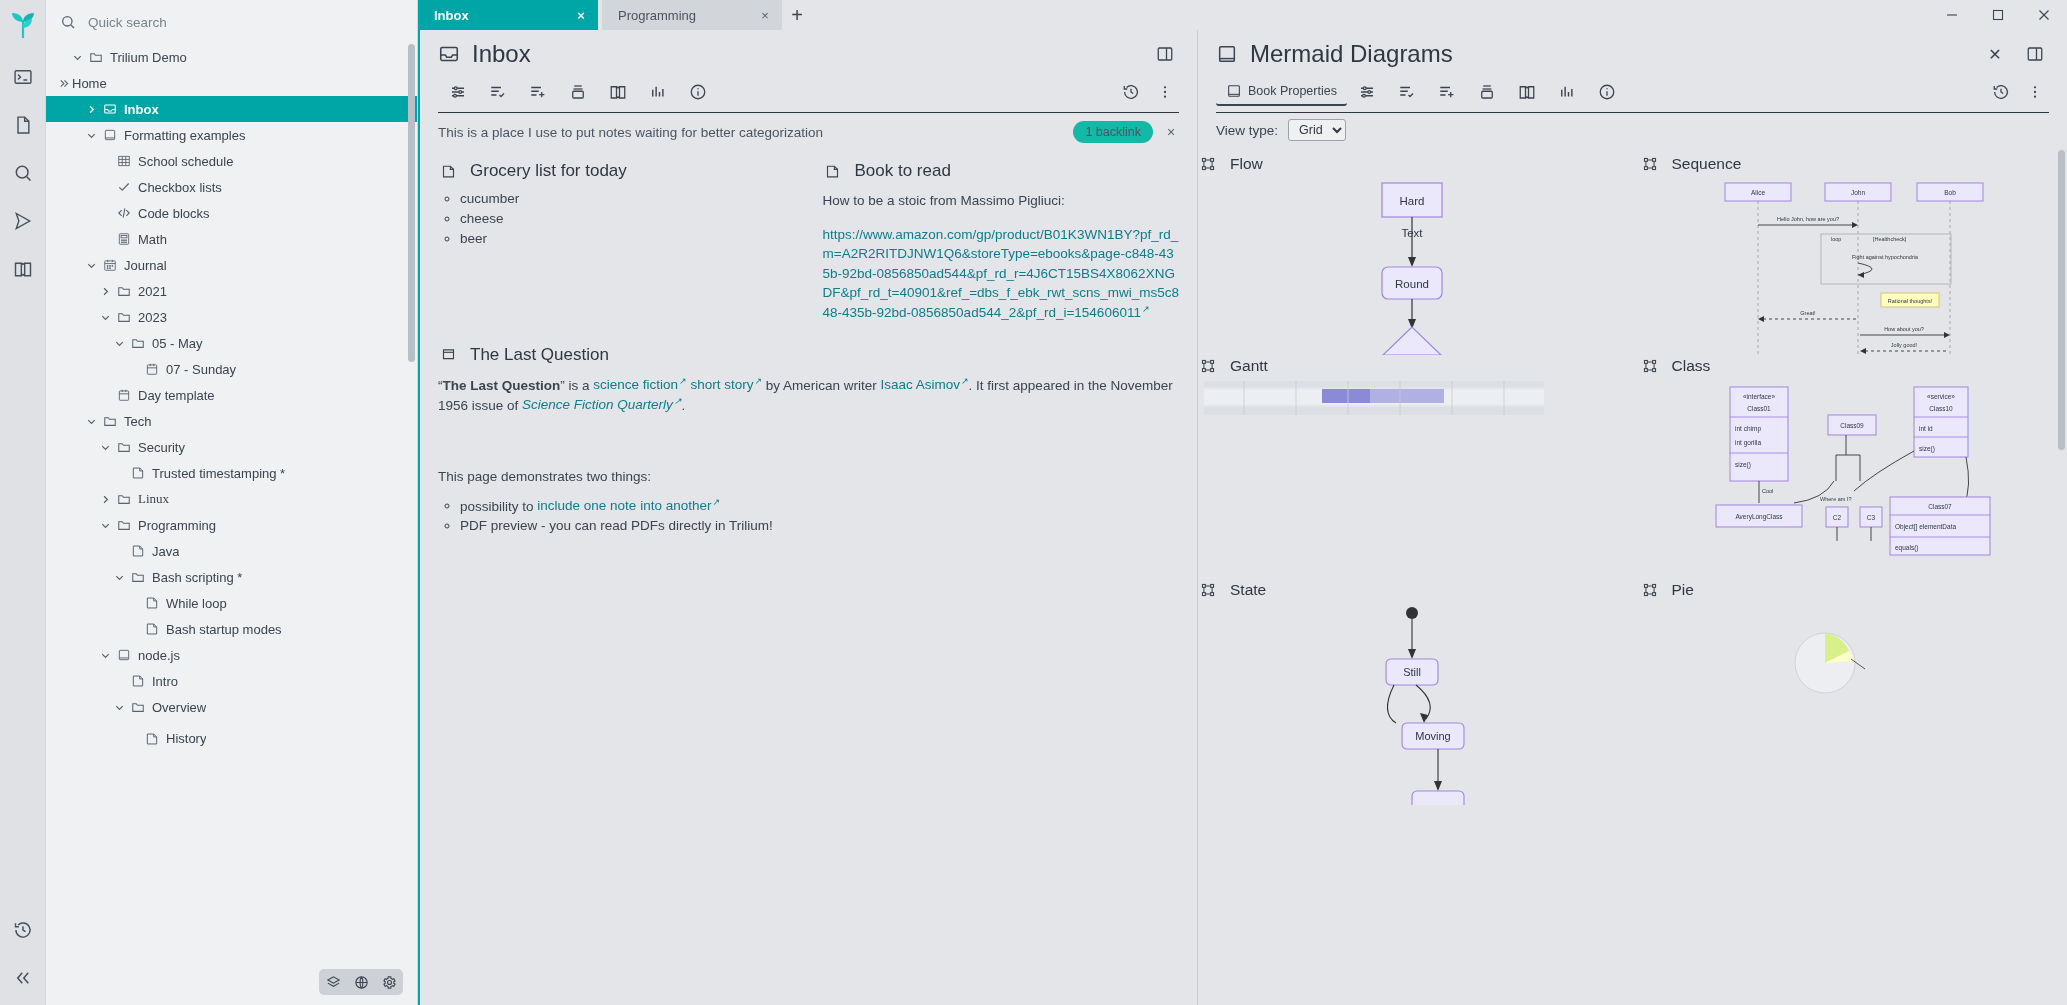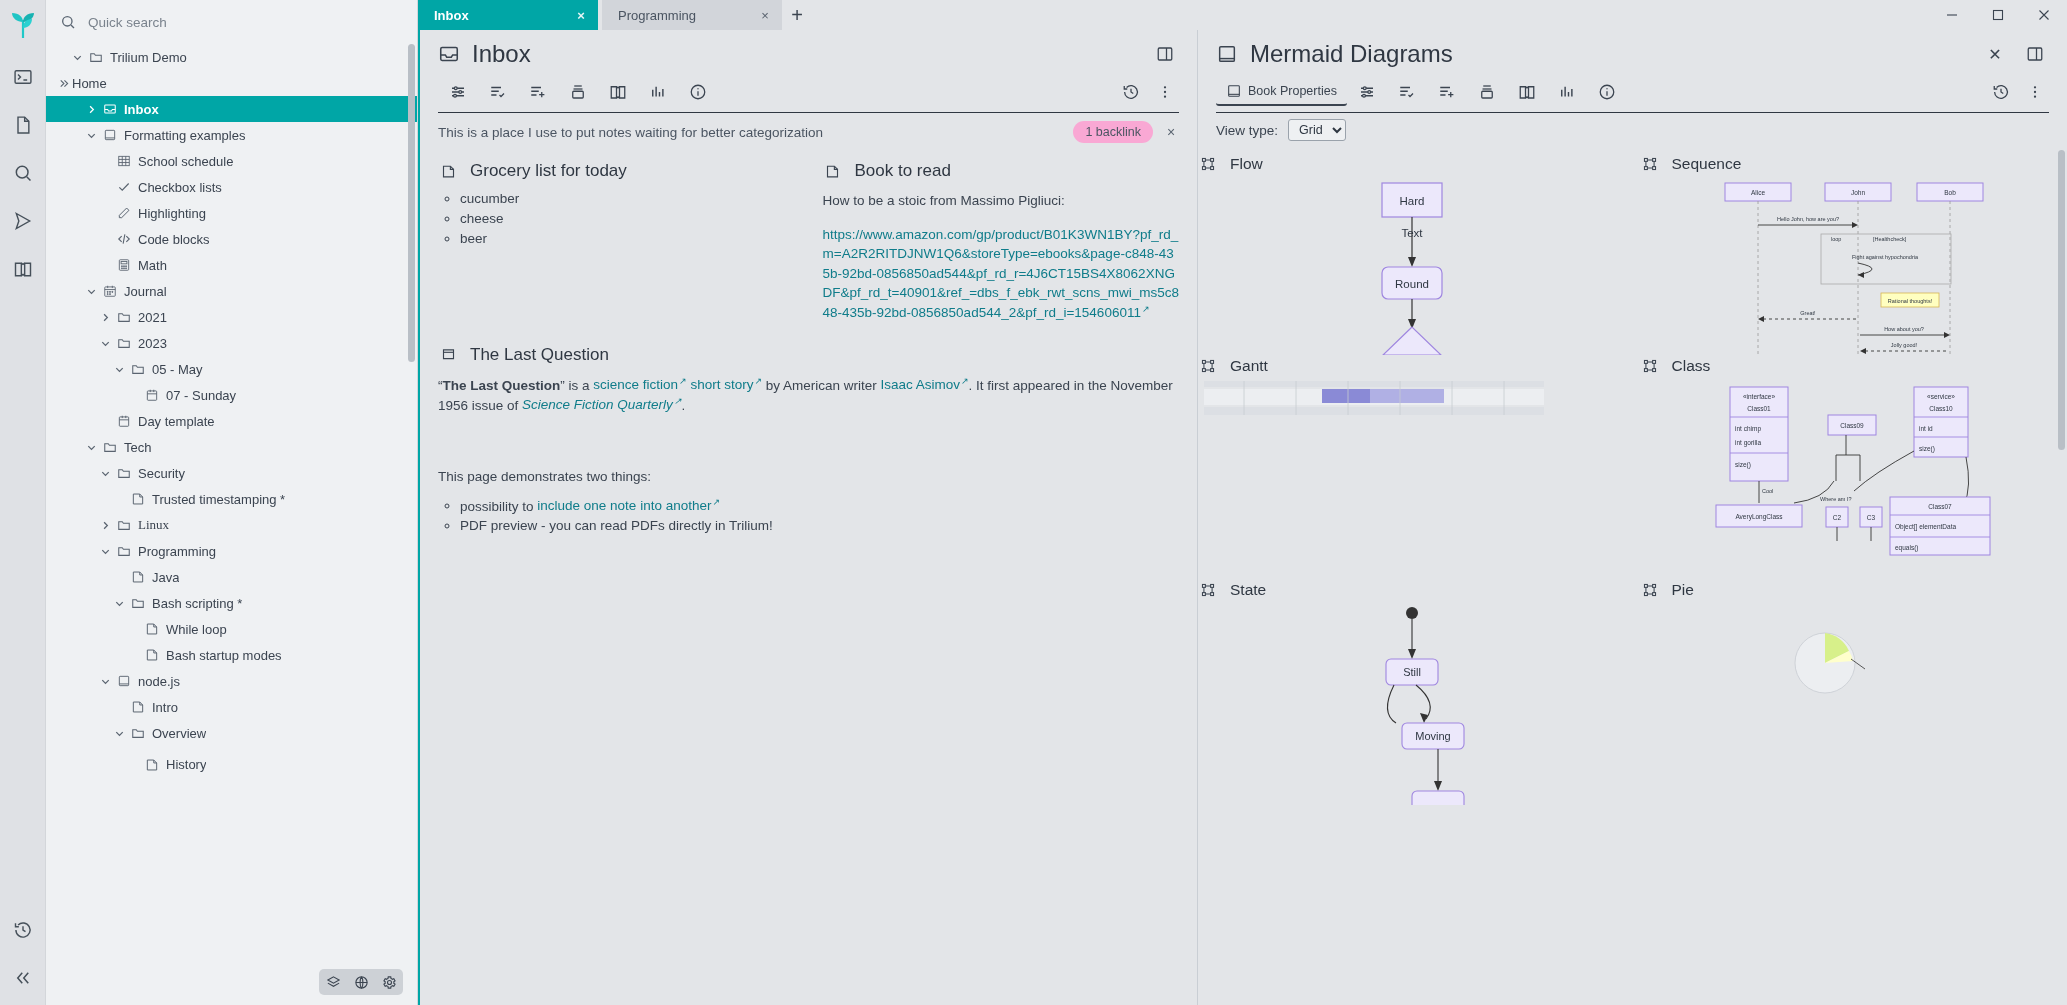--- a/index.html
+++ b/index.html
@@ -127,21 +127,21 @@
     color:#3b4450; cursor:pointer; font-size:12.5px; border-radius:3px;
   }
   .ribbon-btn.active { border-bottom: 2px solid #3b4450; }
   .ribbon .spacer { flex: 1 1 auto; }
 
   .backlink-row {
     display:flex; align-items:center; padding: 8px 18px; gap: 10px;
   }
   .backlink-text { font-size: 13.5px; color: #4b5562; flex: 1 1 auto; }
   .backlink-badge {
-    background: #f9a8d4; color:#4b5562; font-size: 12.5px;
+    background: #14b8a6; color:#4b5562; font-size: 12.5px;
     padding: 4px 12px; border-radius: 12px; cursor: pointer;
   }
   .backlink-close { color:#5a6470; cursor:pointer; font-size:14px; width:16px; text-align:center;}
 
   .note-body { flex:1 1 auto; overflow:hidden; padding: 10px 18px 0 18px; }
 
   
   .child-cols { display:flex; gap: 28px; }
   .child-col { flex: 1 1 0; min-width: 0; }
   .child-note-title {
@@ -324,29 +324,20 @@
           <span class="ticon">
             <svg width="14" height="14" viewBox="0 0 24 24" fill="none" stroke="currentColor" stroke-width="2">
               <path d="M4 12.5l5 5L20 6"></path>
             </svg>
           </span>
           <span class="tree-label">Checkbox lists</span>
         </div>
         <div class="tree-row" style="padding-left: 50px;">
           <span class="chev empty"></span>
           <span class="ticon">
-            <svg width="14" height="14" viewBox="0 0 24 24" fill="none" stroke="currentColor" stroke-width="1.7">
-              <path d="M16.5 3.5l4 4L8 20H4v-4z"></path>
-            </svg>
-          </span>
-          <span class="tree-label">Highlighting</span>
-        </div>
-        <div class="tree-row" style="padding-left: 50px;">
-          <span class="chev empty"></span>
-          <span class="ticon">
             <svg width="14" height="14" viewBox="0 0 24 24" fill="none" stroke="currentColor" stroke-width="1.9">
               <path d="M8 7l-5 5 5 5M16 7l5 5-5 5M13.5 4l-3 16"></path>
             </svg>
           </span>
           <span class="tree-label">Code blocks</span>
         </div>
         <div class="tree-row" style="padding-left: 50px;">
           <span class="chev empty"></span>
           <span class="ticon">
             <svg width="14" height="14" viewBox="0 0 24 24" fill="none" stroke="currentColor" stroke-width="1.5">

